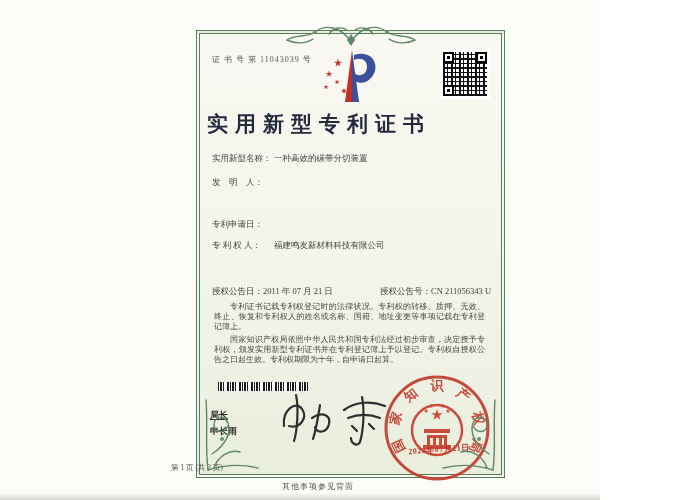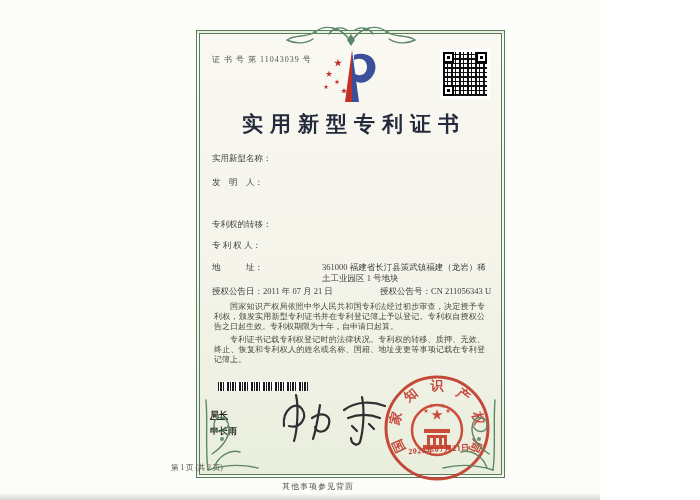--- a/index.html
+++ b/index.html
@@ -16,23 +16,23 @@
   .corner-flourish.right{right:2px;transform:scaleX(-1);}
   .cert-no{position:absolute;left:12px;top:20px;font-size:8px;letter-spacing:1px;color:#55554f;}
   .logo{position:absolute;left:50%;top:12px;transform:translateX(-50%);}
   .qr{position:absolute;left:243px;top:18px;width:44px;height:44px;background:
       repeating-linear-gradient(90deg,#111 0 2px,transparent 2px 4px,#111 4px 5px,transparent 5px 8px),
       repeating-linear-gradient(0deg,#111 0 2px,#fff 2px 5px,#111 5px 6px,#fff 6px 9px);
       outline:3px solid #fff;}
   .qr-f{position:absolute;width:11px;height:11px;border:2px solid #000;background:#fff;box-sizing:border-box;}
   .qr-f::before{content:"";position:absolute;left:2px;top:2px;right:2px;bottom:2px;background:#000;}
   .qr-f.tl{left:0;top:0}.qr-f.tr{right:0;top:0}.qr-f.bl{left:0;bottom:0}
-  .title{position:absolute;left:0;right:0;top:76px;text-align:center;font-size:21px;
+  .title{position:absolute;left:0;right:0;top:76px;font-size:21px;
          font-weight:bold;letter-spacing:7px;text-indent:7px;color:#232a3c;}
-  .row{position:absolute;left:12px;right:14px;display:flex;font-size:8.5px;line-height:11px;gap:48px;}
+  .row{position:absolute;left:12px;right:14px;display:flex;font-size:8.5px;line-height:11px;}
   .row-label{flex:0 0 62px;white-space:nowrap;}
   .row-value{flex:1;}
   .row.r-name{top:119px}.row.r-inv{top:143px}.row.r-pno{top:164px}.row.r-fdate{top:185px}
   .row.r-owner{top:206px}.row.r-addr{top:228px}
   .grant-row{position:absolute;left:12px;right:14px;top:252px;font-size:8.5px;}
   .grant-no{position:absolute;left:168px;top:0;white-space:nowrap;}
   .paras{position:absolute;left:14px;right:16px;top:268px;font-size:8px;line-height:10px;
          text-align:justify;color:#48483f;}
   .paras p{margin:0 0 3px 0;text-indent:2em;}
   .barcode{position:absolute;left:18px;top:348px;width:90px;height:9px;background:
@@ -86,42 +86,40 @@
     <div class="qr">
       <div class="qr-f tl"></div>
       <div class="qr-f tr"></div>
       <div class="qr-f bl"></div>
     </div>
 
     <div class="title">实用新型专利证书</div>
 
     <div class="row r-name">
       <span class="row-label">实用新型名称：</span>
+      <span class="row-value">一种高效的碳带分切装置</span>
     </div>
     <div class="row r-inv">
       <span class="row-label">发　明　人：</span>
     </div>
     <div class="row r-fdate">
-      <span class="row-label">专利权的转移：</span>
+      <span class="row-label">专利申请日：</span>
     </div>
     <div class="row r-owner">
       <span class="row-label">专 利 权 人：</span>
-    </div>
-    <div class="row r-addr">
-      <span class="row-label">地　　　址：</span>
-      <span class="row-value">361000 福建省长汀县策武镇福建（龙岩）稀土工业园区 1 号地块</span>
+      <span class="row-value">福建鸣友新材料科技有限公司</span>
     </div>
     <div class="grant-row">
       <span>授权公告日：</span><span>2011 年 07 月 21 日</span>
       <span class="grant-no"><span>授权公告号：</span><span>CN 211056343 U</span></span>
     </div>
 
     <div class="paras">
+      <p>专利证书记载专利权登记时的法律状况。专利权的转移、质押、无效、终止、恢复和专利权人的姓名或名称、国籍、地址变更等事项记载在专利登记簿上。</p>
       <p>国家知识产权局依照中华人民共和国专利法经过初步审查，决定授予专利权，颁发实用新型专利证书并在专利登记簿上予以登记。专利权自授权公告之日起生效。专利权期限为十年，自申请日起算。</p>
-      <p>专利证书记载专利权登记时的法律状况。专利权的转移、质押、无效、终止、恢复和专利权人的姓名或名称、国籍、地址变更等事项记载在专利登记簿上。</p>
     </div>
 
     <div class="barcode"></div>
 
     <div class="director-title">局长</div>
     <div class="director-name">申长雨</div>
     <svg class="signature" width="130" height="60" viewBox="0 0 130 60">
       <g stroke="#15151a" stroke-width="2.2" fill="none" stroke-linecap="round" opacity="0.88">
         <path d="M12,38 C10,22 24,12 30,21 C36,30 28,41 17,38"></path>
         <path d="M24,7 C27,20 25,44 22,53"></path>

